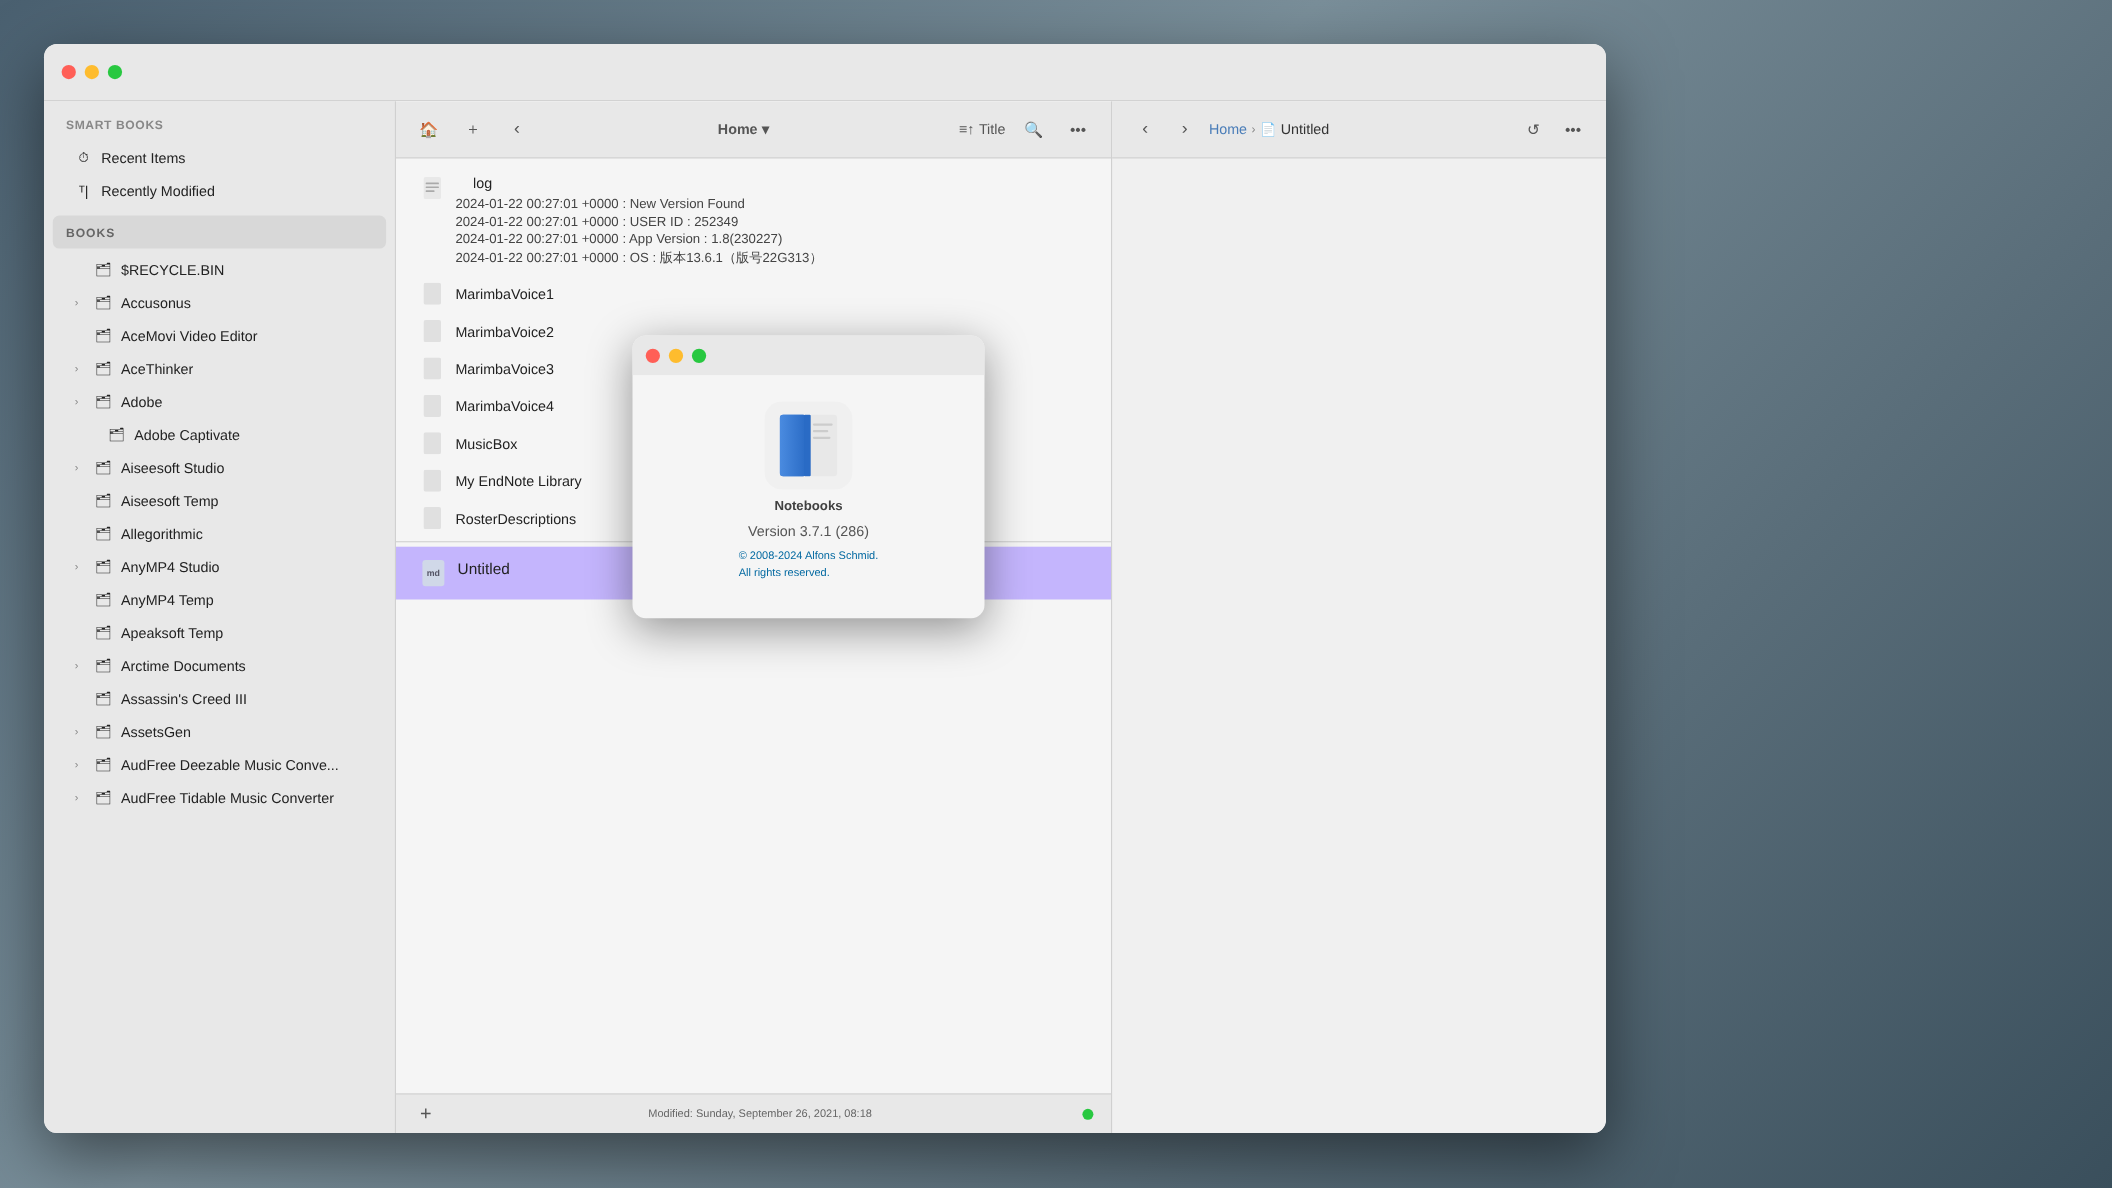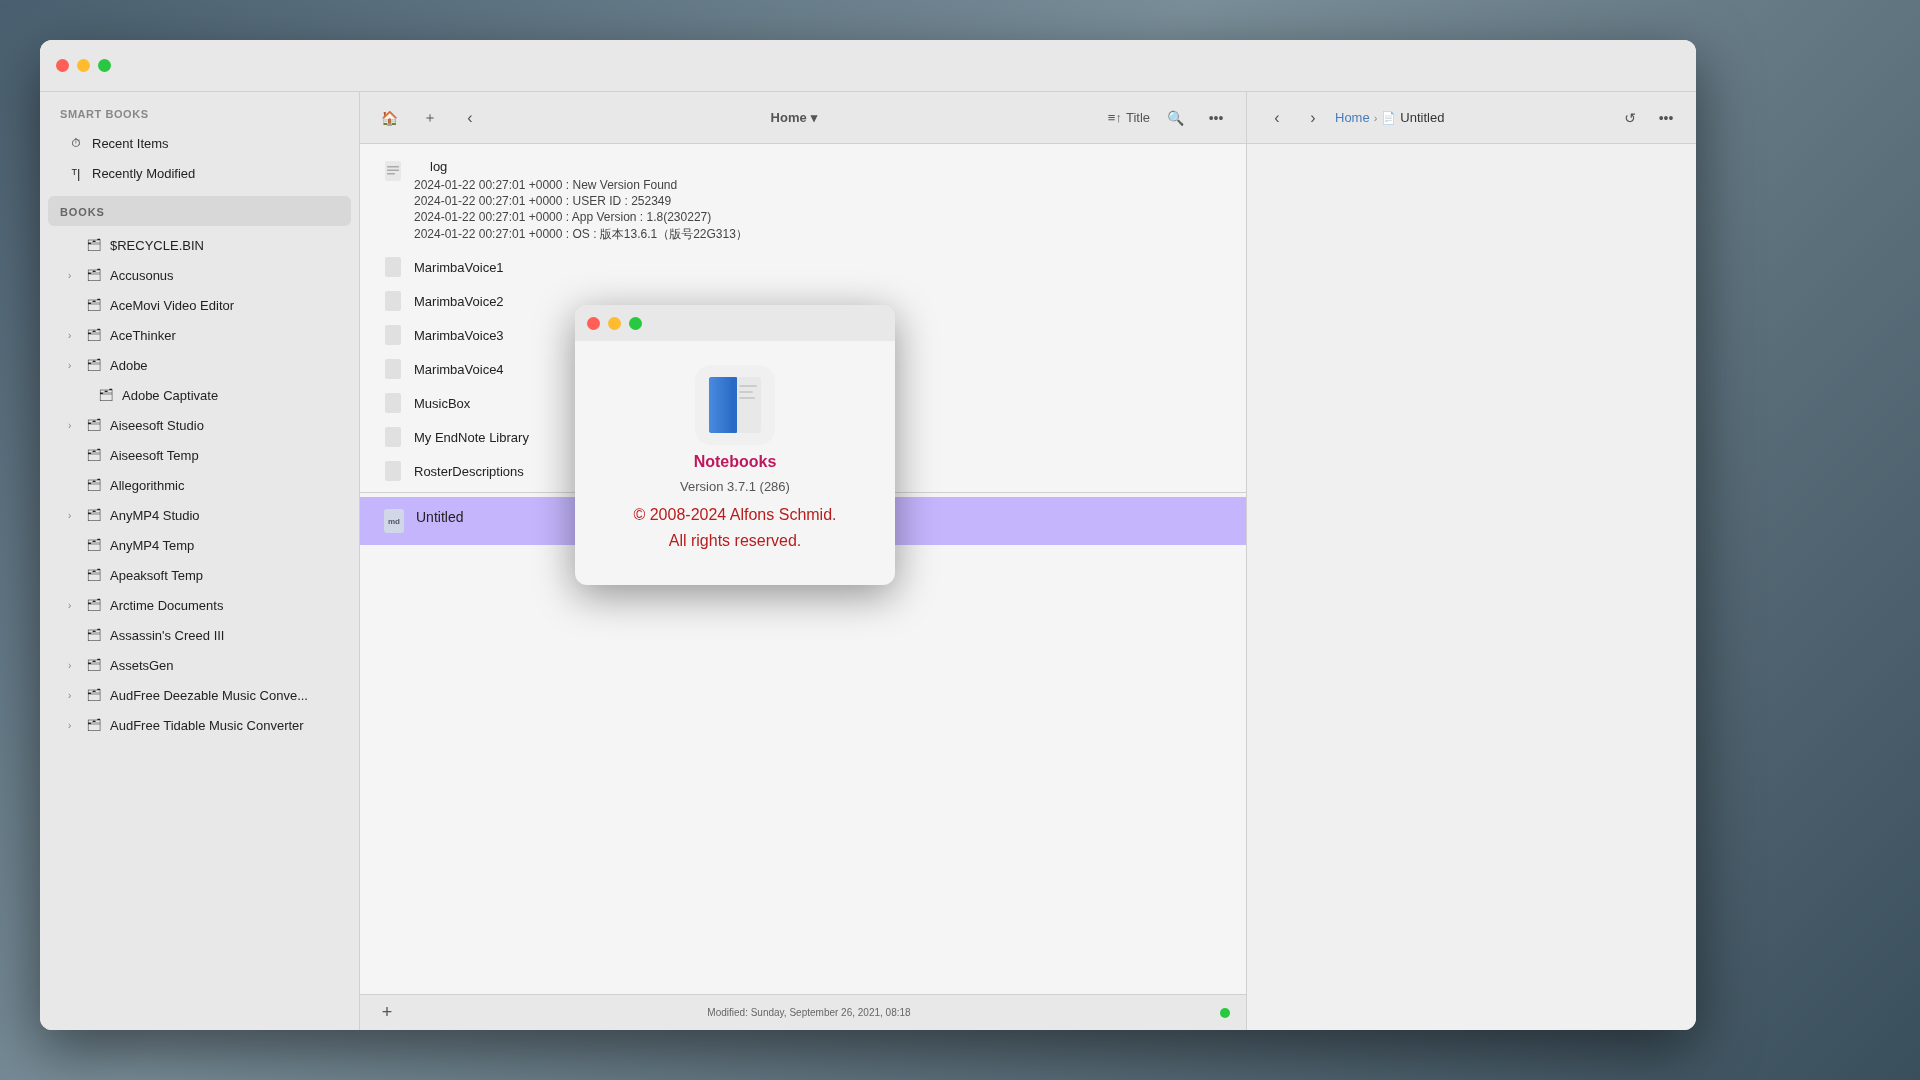--- a/index.html
+++ b/index.html
@@ -19,21 +19,21 @@
       inset: 0;
       background: linear-gradient(135deg, #4a6070 0%, #7a8f9a 40%, #5a6e7a 70%, #3a4f5c 100%);
       z-index: 0;
     }
 
     
     .app-window {
       position: absolute;
       top: 40px;
       left: 40px;
-      width: 1656px;
+      width: 1420px;
       height: 990px;
       background: #f0f0f0;
       border-radius: 12px;
       box-shadow: 0 20px 60px rgba(0,0,0,0.5);
       display: flex;
       flex-direction: column;
       overflow: hidden;
       z-index: 1;
     }
 
@@ -333,34 +333,34 @@
 
     .about-content {
       display: flex;
       flex-direction: column;
       align-items: center;
       padding: 24px 20px 32px;
       gap: 8px;
     }
 
     .app-title {
-      font-size: 16px;
+      font-size: 12px;
       font-weight: 700;
-      color: #be185d;
+      color: #404040;
     }
 
     .app-version {
       font-size: 13px;
       color: #555;
     }
 
     .app-copyright {
-      font-size: 16px;
-      color: #b91c1c;
-      text-align: center;
+      font-size: 10px;
+      color: #0369a1;
+      text-align: left;
       line-height: 1.6;
     }
 
     
     .notebooks-icon {
       width: 80px;
       height: 80px;
     }
 
     .divider-row {

